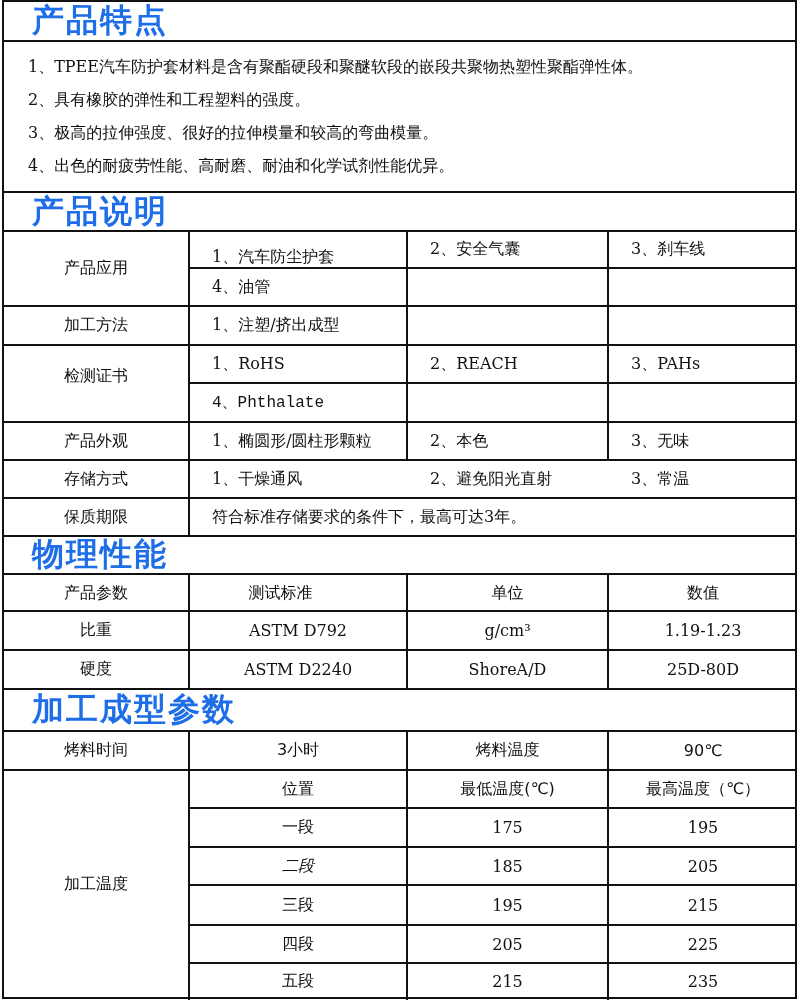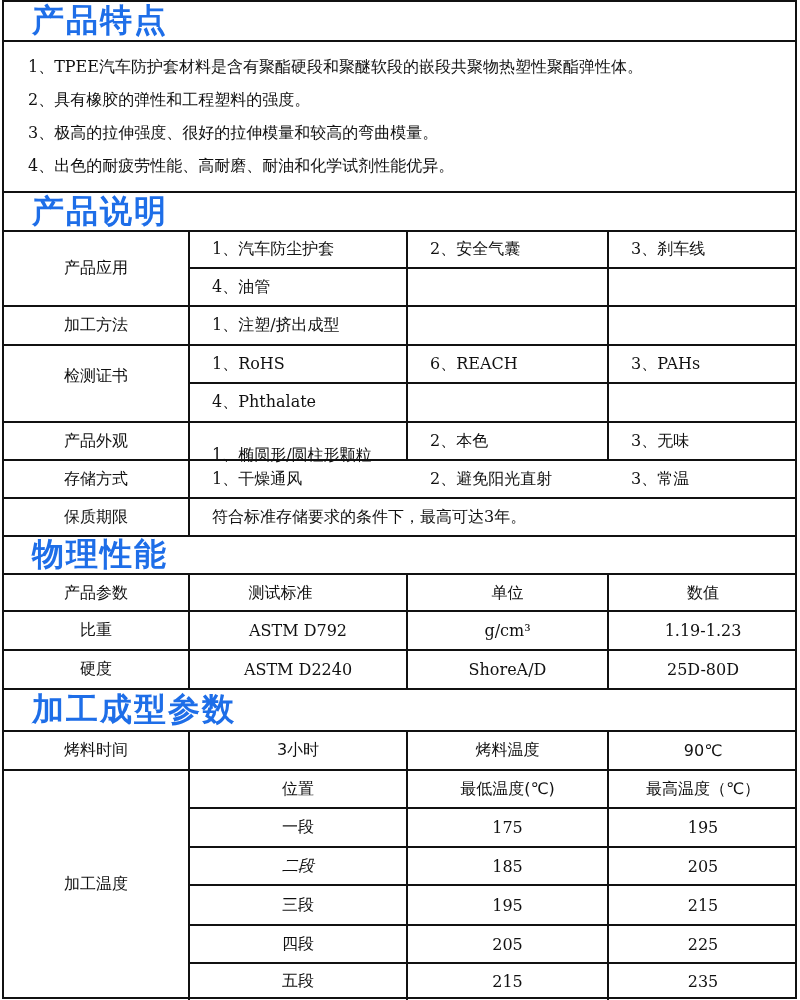--- a/index.html
+++ b/index.html
@@ -40,36 +40,36 @@
 <div class="vline" style="left:607px;top:230px;height:230px;"></div>
 <div class="hline" style="left:188px;width:609px;top:267px;"></div>
 <div class="hline" style="left:2px;width:795px;top:305px;"></div>
 <div class="hline" style="left:2px;width:795px;top:344px;"></div>
 <div class="hline" style="left:188px;width:609px;top:382px;"></div>
 <div class="hline" style="left:2px;width:795px;top:421px;"></div>
 <div class="hline" style="left:2px;width:795px;top:459px;"></div>
 <div class="hline" style="left:2px;width:795px;top:497px;"></div>
 
 <div class="cell c sans" style="left:4px;width:184px;top:232px;height:73px;">产品应用</div>
-<div class="cell l" style="left:190px;width:216px;top:232px;height:35px;">1、汽车防尘护套</div>
+<div class="cell l" style="left:190px;width:216px;top:240px;height:35px;">1、汽车防尘护套</div>
 <div class="cell l" style="left:408px;width:199px;top:232px;height:35px;">2、安全气囊</div>
 <div class="cell l" style="left:609px;width:188px;top:232px;height:35px;">3、刹车线</div>
 <div class="cell l" style="left:190px;width:216px;top:269px;height:36px;">4、油管</div>
 
 <div class="cell c sans" style="left:4px;width:184px;top:307px;height:37px;">加工方法</div>
 <div class="cell l" style="left:190px;width:216px;top:307px;height:37px;">1、注塑/挤出成型</div>
 
 <div class="cell c sans" style="left:4px;width:184px;top:346px;height:61px;">检测证书</div>
 <div class="cell l" style="left:190px;width:216px;top:346px;height:36px;">1、RoHS</div>
-<div class="cell l" style="left:408px;width:199px;top:346px;height:36px;">6、REACH</div>
+<div class="cell l" style="left:408px;width:199px;top:346px;height:36px;">2、REACH</div>
 <div class="cell l" style="left:609px;width:188px;top:346px;height:36px;">3、PAHs</div>
-<div class="cell l" style="left:190px;width:236px;top:384px;height:37px;">4、Phthalate</div>
+<div class="cell l" style="left:190px;width:236px;top:384px;height:37px;font-family:Liberation Mono, monospace;">4、Phthalate</div>
 
 <div class="cell c sans" style="left:4px;width:184px;top:423px;height:36px;">产品外观</div>
-<div class="cell l" style="left:190px;width:216px;top:423px;height:36px;margin-top:14px;">1、椭圆形/圆柱形颗粒</div>
+<div class="cell l" style="left:190px;width:216px;top:423px;height:36px;">1、椭圆形/圆柱形颗粒</div>
 <div class="cell l" style="left:408px;width:175px;top:423px;height:36px;">2、本色</div>
 <div class="cell l" style="left:609px;width:188px;top:423px;height:36px;">3、无味</div>
 
 <div class="cell c sans" style="left:4px;width:184px;top:461px;height:36px;">存储方式</div>
 <div class="cell l" style="left:190px;width:216px;top:461px;height:36px;">1、干燥通风</div>
 <div class="cell l" style="left:408px;width:199px;top:461px;height:36px;">2、避免阳光直射</div>
 <div class="cell l" style="left:609px;width:188px;top:461px;height:36px;">3、常温</div>
 
 <div class="cell c sans" style="left:4px;width:184px;top:499px;height:37px;">保质期限</div>
 <div class="cell l" style="left:190px;width:607px;top:499px;height:37px;">符合标准存储要求的条件下，最高可达3年。</div>

